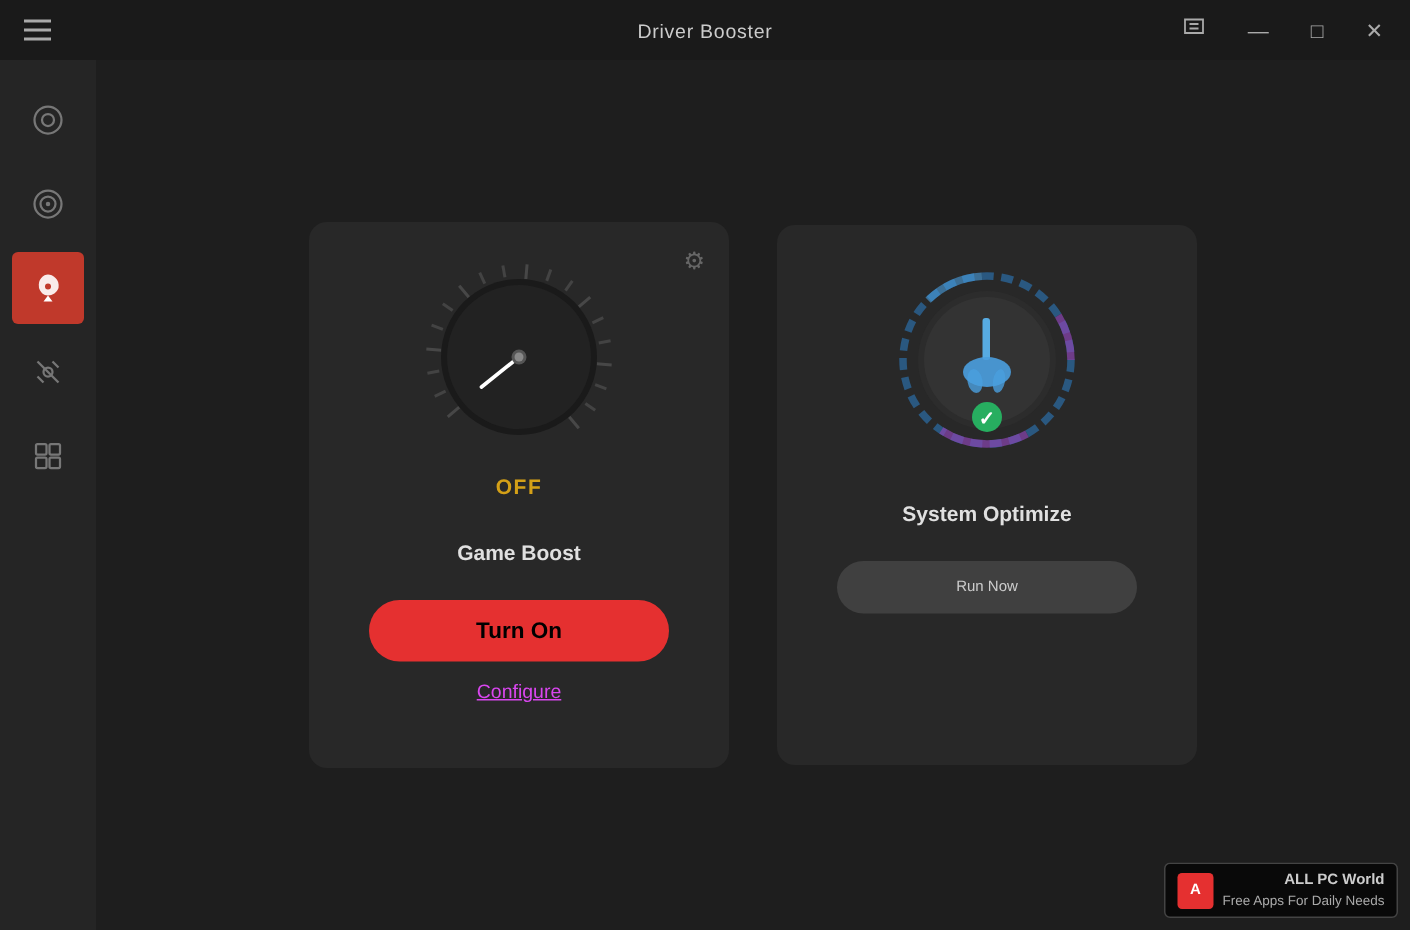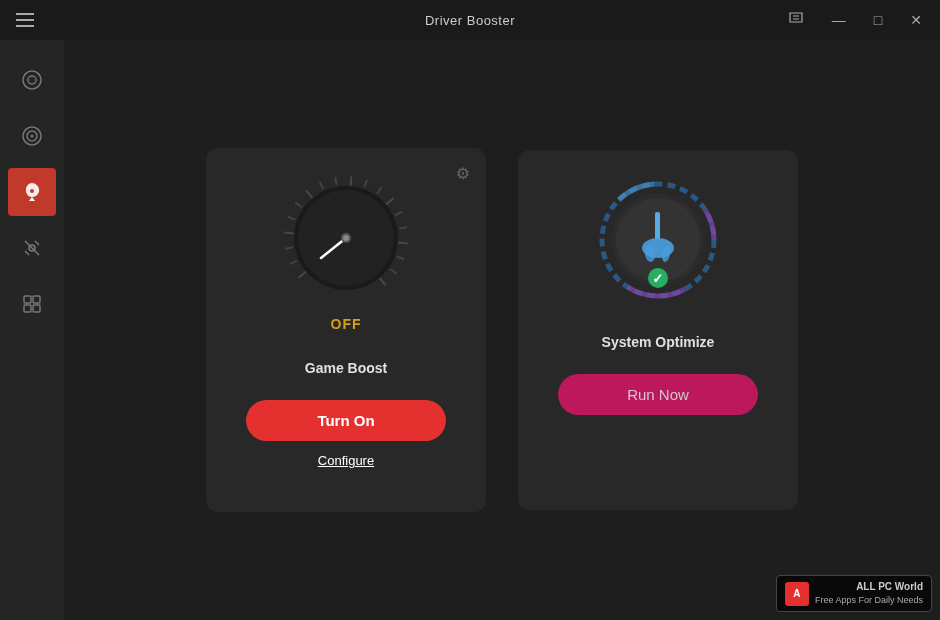--- a/index.html
+++ b/index.html
@@ -146,34 +146,34 @@
 
     .card-title {
       font-size: 14px;
       color: #e0e0e0;
       font-weight: 600;
       margin-bottom: 24px;
     }
 
     .btn-turn-on {
       background: #e53030;
-      color: #ffffff;
+      color: #000000;
       border: none;
       border-radius: 24px;
       padding: 12px 48px;
       font-size: 15px;
       font-weight: 600;
       cursor: pointer;
       width: 200px;
       text-align: center;
       margin-bottom: 12px;
     }
 
     .configure-link {
-      color: #ffffff;
+      color: #d946ef;
       font-size: 13px;
       text-decoration: underline;
       cursor: pointer;
       margin-bottom: 20px;
     }
 
     .card-description {
       font-size: 12px;
       color: #666;
       text-align: center;
@@ -183,26 +183,26 @@
 
     
     .optimize-dial-container {
       width: 140px;
       height: 140px;
       position: relative;
       margin-bottom: 24px;
     }
 
     .btn-run-now {
-      background: #be185d;
+      background: #404040;
       color: #ccc;
       border: none;
       border-radius: 24px;
       padding: 12px 48px;
-      font-size: 15px;
+      font-size: 10px;
       font-weight: 500;
       cursor: pointer;
       width: 200px;
       text-align: center;
       margin-bottom: 20px;
     }
 
     
     .watermark {
       position: fixed;

